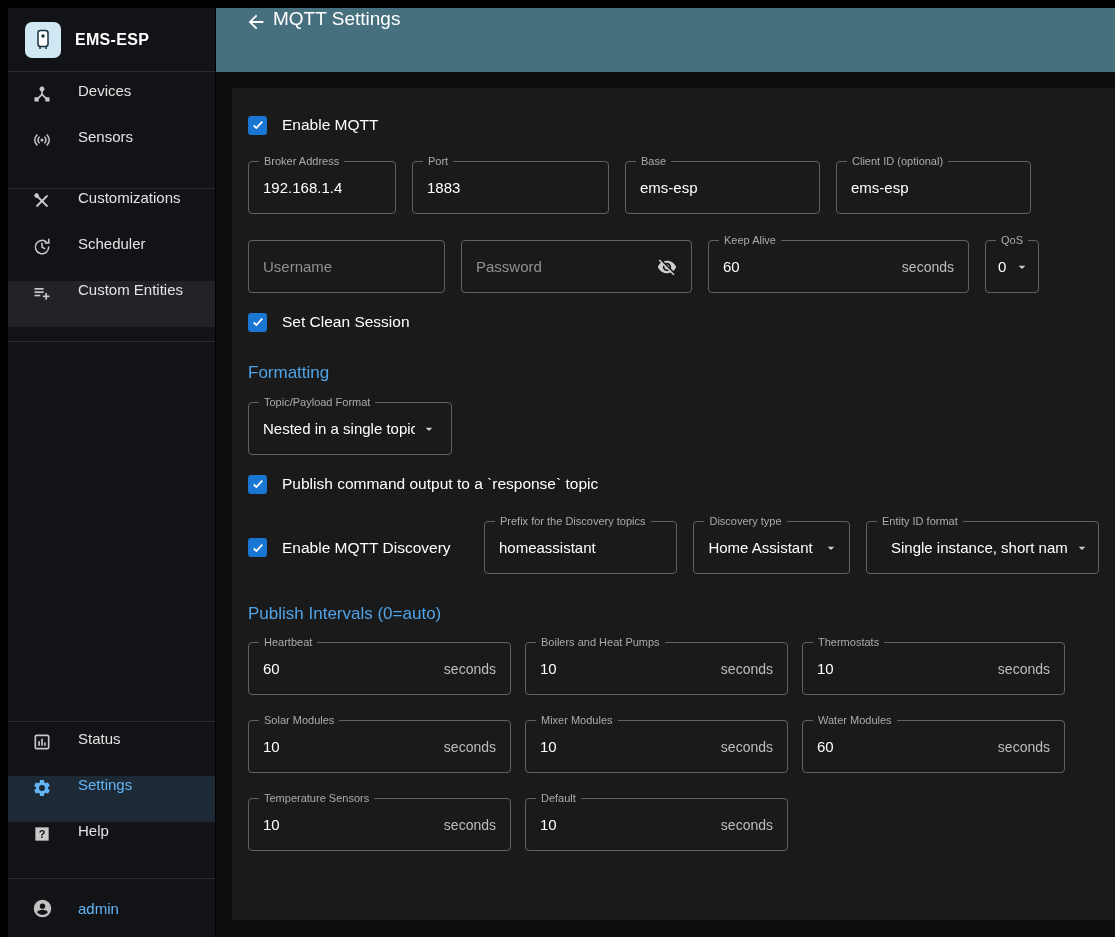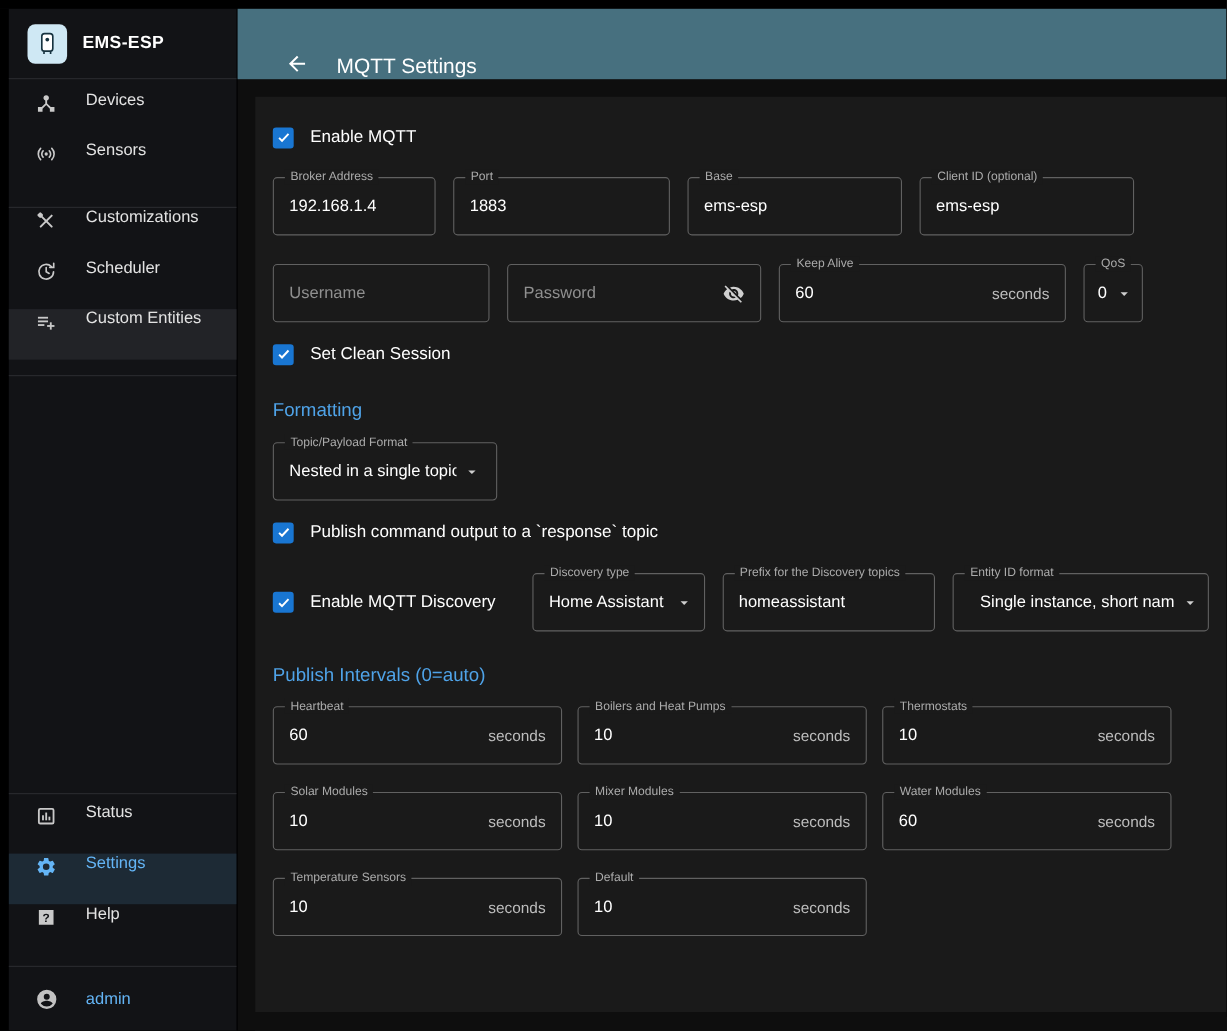--- a/index.html
+++ b/index.html
@@ -19,21 +19,21 @@
   .sitem.hovered{background:#222327}
   .sitem.selected{background:rgba(100,181,246,.14);color:var(--accent,#64b5f6)}
   .divider{height:1px;background:#2b2c2f;margin-top:14px;flex:none}
   .modules-header{height:54px;display:flex;align-items:center;padding-left:17px;color:var(--accent,#64b5f6);
                   font-size:14.5px;font-weight:700;flex:none}
   .spacer{flex:1}
   .useritem{height:58px;display:flex;align-items:center;padding-left:22px;gap:24px;font-size:15px;color:var(--accent,#64b5f6);flex:none;cursor:pointer}
 
   
   .appbar{position:absolute;left:216px;right:0;top:8px;height:64px;background:var(--appbar,#47707f);
-          display:flex;align-items:flex-end;gap:22px;padding-left:40px}
+          display:flex;align-items:flex-start;gap:3px;padding-left:26px}
   .backbtn{width:28px;height:28px;display:flex;align-items:center;justify-content:center;cursor:pointer;flex:none}
   .appbar-title{font-size:19px;color:#fff;font-weight:500}
   .mainbg{position:absolute;left:216px;right:0;top:8px;bottom:0;background:#0e0e0e}
 
   
   .card{position:absolute;left:232px;right:0;top:88px;bottom:17px;background:#1a1a1a;padding:26px 16px 0 16px;overflow:hidden}
 
   .checkrow{display:flex;align-items:center;gap:15px;height:22px}
   .cb{width:19px;height:19px;border-radius:3px;flex:none;display:flex;align-items:center;justify-content:center}
   .cb.checked{background:var(--checkbox,#1976d2)}
@@ -289,33 +289,33 @@
 
     <div class="frow m-disc">
       <div class="checkrow disc-label">
         <span class="cb checked">
           <svg width="14" height="14" viewBox="0 0 18 18">
               <path d="M3.5 9.5l3.4 3.4 7.6-8.2" fill="none" stroke="#fff" stroke-width="2.3"></path>
             </svg>
         </span>
         <span class="cblabel">Enable MQTT Discovery</span>
       </div>
+      <div class="field" style="width:194px">
+        <span class="flabel">Prefix for the Discovery topics</span>
+        <span class="fvalue">homeassistant</span>
+      </div>
       <div class="field select" style="width:157px;padding:0 10px 0 14px">
         <span class="flabel">Discovery type</span>
         <span class="fvalue">Home Assistant</span>
         <span class="caret">
           <svg width="16" height="16" viewBox="0 0 24 24">
               <path d="M7 10l5 5 5-5z" fill="#cfcfcf"></path>
             </svg>
         </span>
       </div>
-      <div class="field" style="width:194px">
-        <span class="flabel">Prefix for the Discovery topics</span>
-        <span class="fvalue">homeassistant</span>
-      </div>
       <div class="field select" style="width:233px;padding:0 8px 0 24px">
         <span class="flabel">Entity ID format</span>
         <span class="fvalue">Single instance, short name</span>
         <span class="caret">
           <svg width="16" height="16" viewBox="0 0 24 24">
               <path d="M7 10l5 5 5-5z" fill="#cfcfcf"></path>
             </svg>
         </span>
       </div>
     </div>

